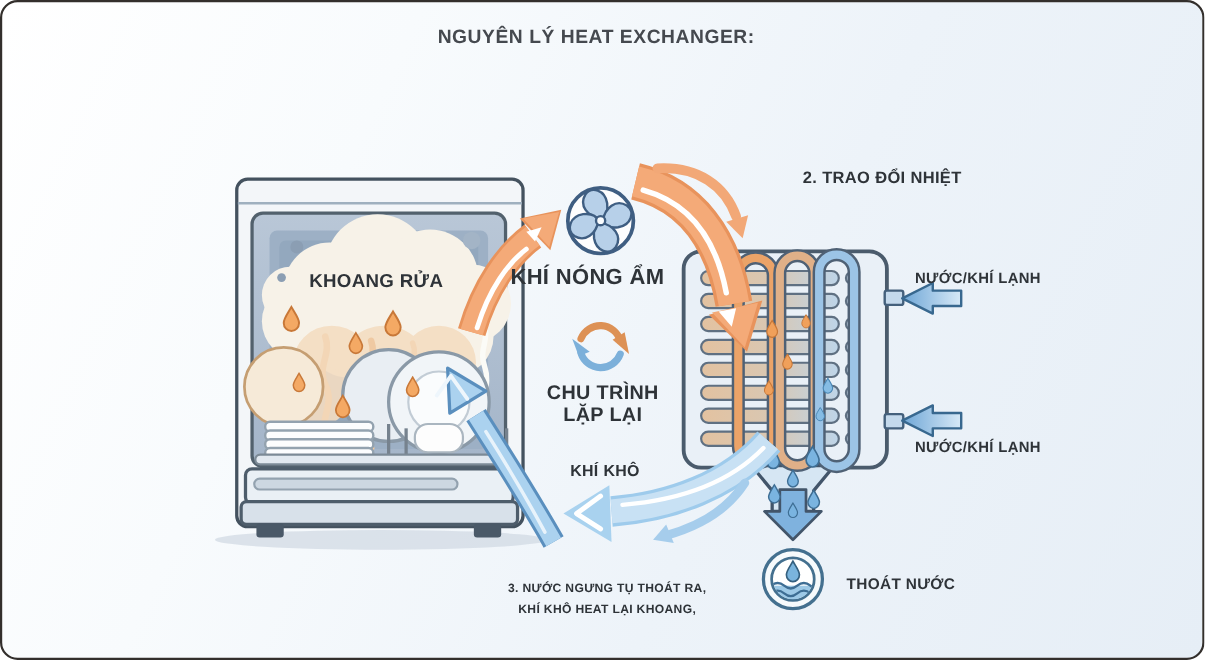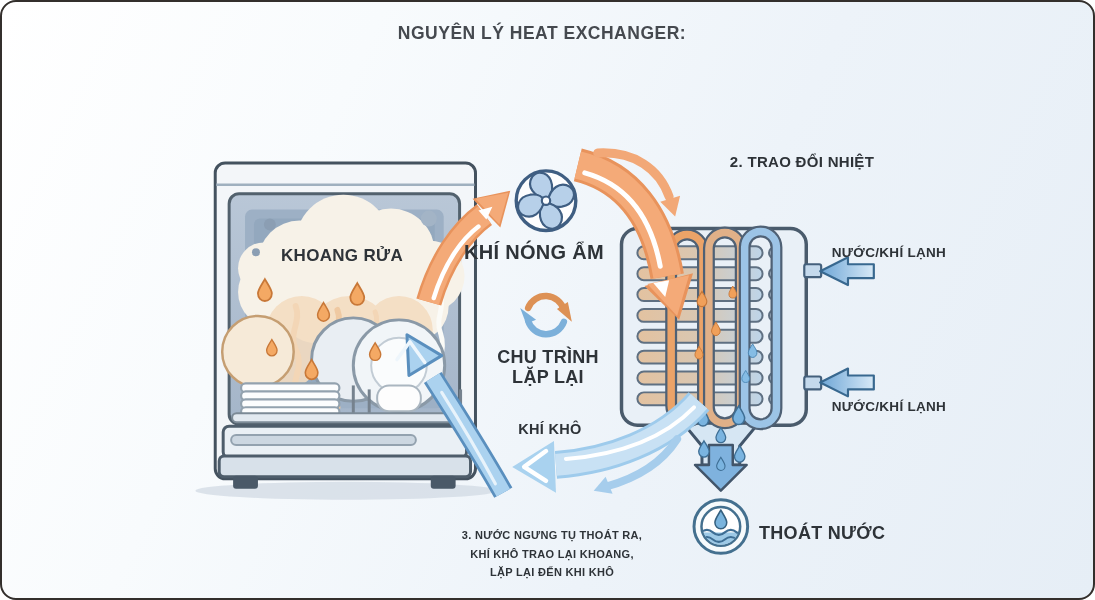--- a/index.html
+++ b/index.html
@@ -26,21 +26,21 @@
   .lbl span{display:block;}
   #title{left:240px;top:18px;width:600px;font-size:17.5px;line-height:26px;letter-spacing:.5px;color:#45494f;}
   #step1{left:425px;top:116px;width:250px;font-size:15px;line-height:23px;}
   #khoang-rua{left:270px;top:243px;width:140px;font-size:17px;}
   #khi-nong-am{left:444px;top:237px;width:176px;font-size:20px;}
   #chu-trinh{left:481px;top:345px;width:130px;font-size:18px;line-height:20px;}
   #khi-kho{left:483px;top:418px;width:130px;font-size:14.5px;}
   #step2{left:690px;top:149px;width:220px;font-size:15px;line-height:21px;}
   #cold-top{left:822px;top:242px;width:130px;font-size:13.5px;}
   #cold-bottom{left:822px;top:396px;width:130px;font-size:13.5px;}
-  #thoat-nuoc{left:757px;top:519px;width:120px;font-size:18px;text-align:center;}
+  #thoat-nuoc{left:757px;top:519px;width:120px;font-size:14px;text-align:center;}
   #step3{left:425px;top:513px;width:250px;font-size:11px;line-height:18.5px;margin-top:11px;}
 </style>
 </head>
 <body>
 
 <div class="canvas">
 
   <svg class="scene" viewBox="0 0 1095 600" aria-hidden="true">
     <defs>
       <path id="drop" d="M0,-11 C3.5,-5 7,-0.5 7,3.5 A7,7.5 0 1 1 -7,3.5 C-7,-0.5 -3.5,-5 0,-11 Z"></path>
@@ -308,17 +308,16 @@
   <div class="lbl" id="cold-bottom">
     <span>NƯỚC/KHÍ LẠNH</span>
   </div>
 
   <div class="lbl" id="thoat-nuoc">
     <span>THOÁT NƯỚC</span>
   </div>
 
   <div class="lbl" id="step3">
     <span>3. NƯỚC NGƯNG TỤ THOÁT RA,</span>
-    <span>KHÍ KHÔ TRAO LẠI KHOANG,</span>
-    <span>LẶP LẠI ĐẾN KHI KHÔ</span>
+    <span>KHÍ KHÔ HEAT LẠI KHOANG,</span>
   </div>
 
 </div>
 
 </body></html>

